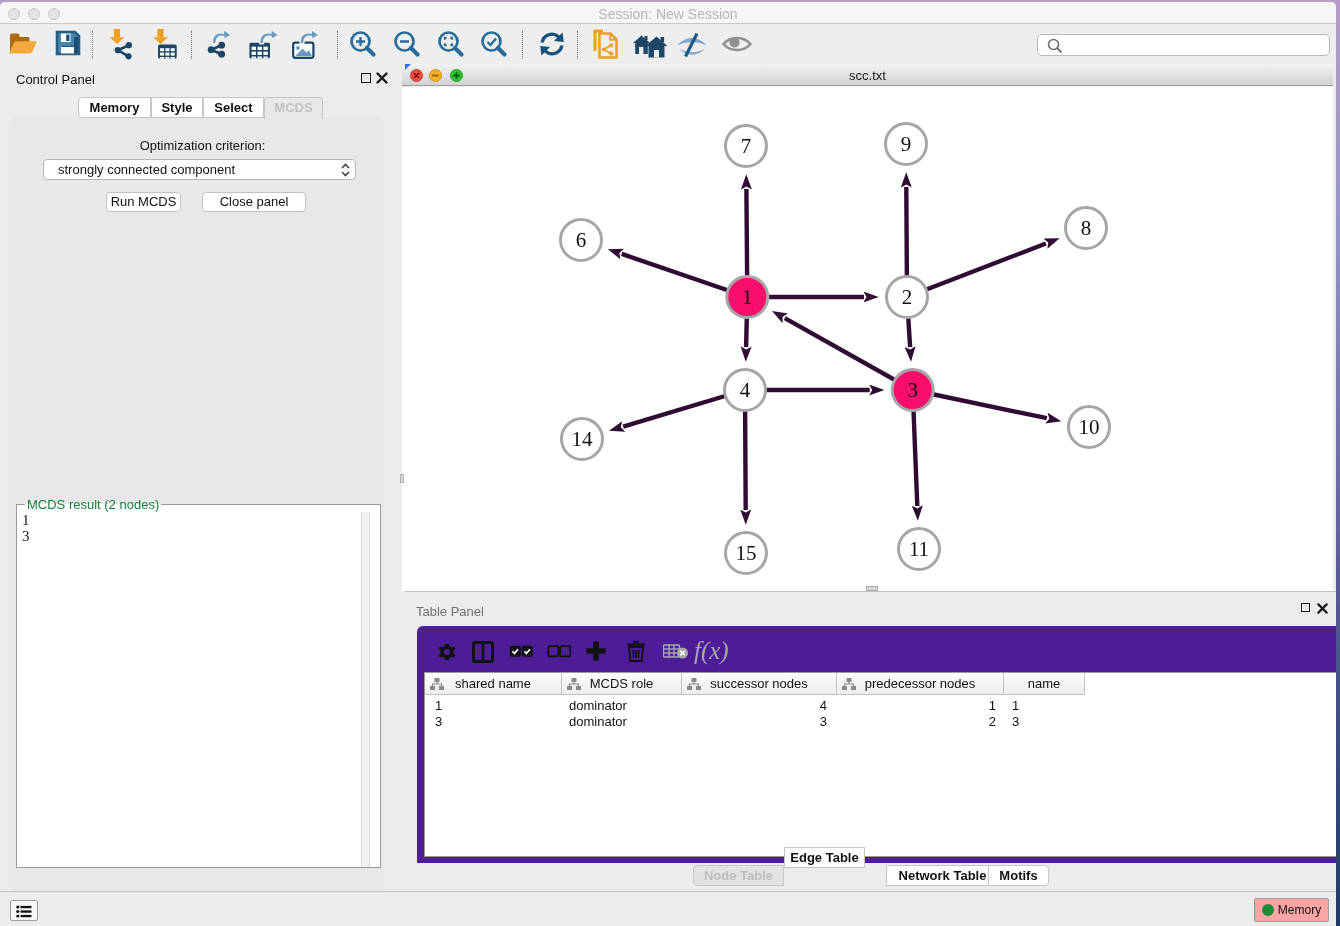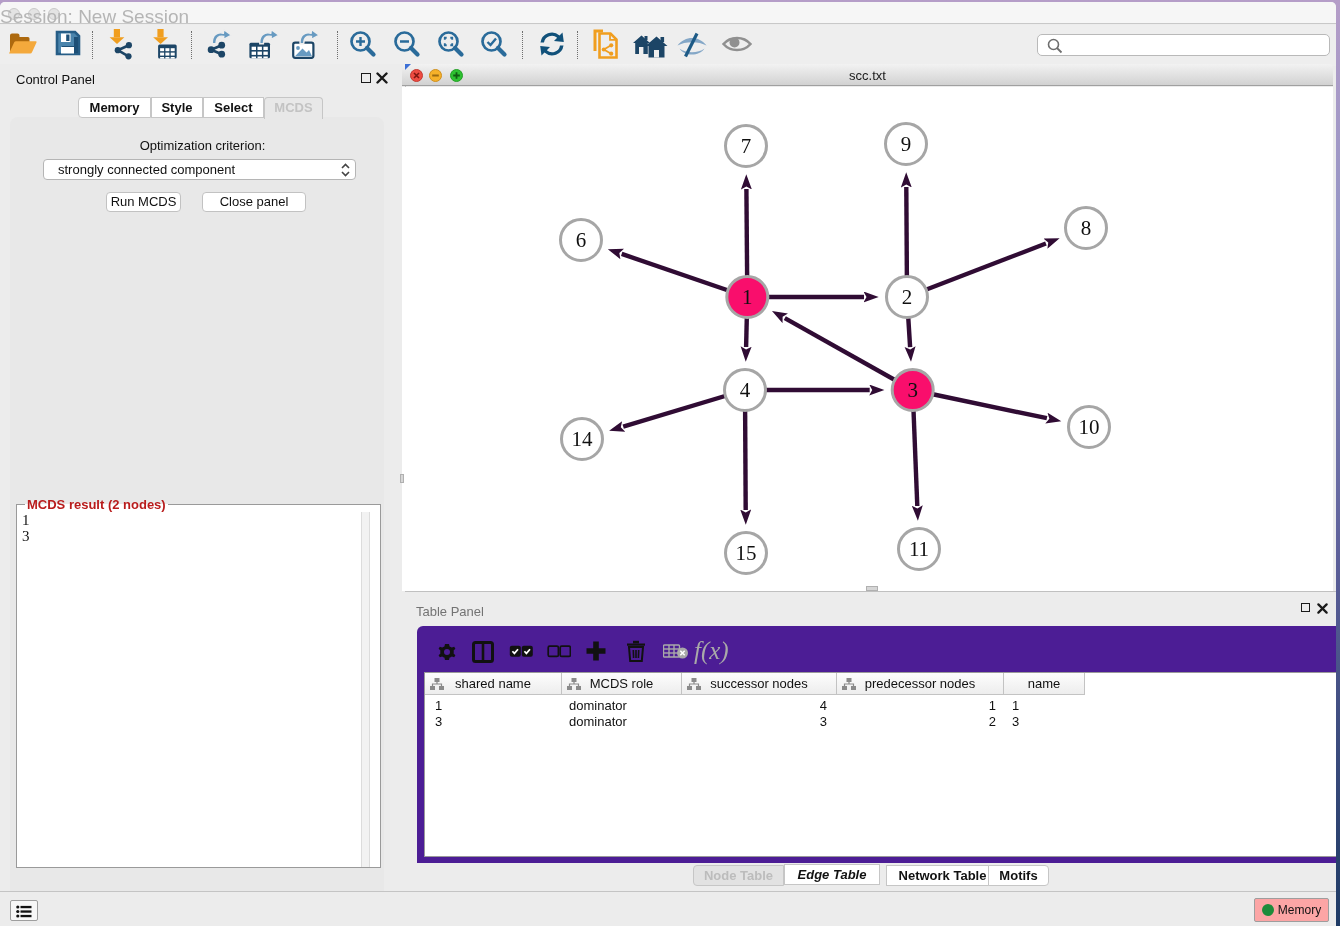--- a/index.html
+++ b/index.html
@@ -3,36 +3,36 @@
 <meta charset="utf-8">
 <style>
 * { margin:0; padding:0; box-sizing:border-box; }
 html,body { width:1340px; height:926px; overflow:hidden; }
 body { font-family:"Liberation Sans", sans-serif; background:linear-gradient(180deg,#b59dc8 0%,#9495c5 25%,#5c5f99 60%,#1e3a64 100%); }
 #win { position:absolute; left:0; top:2px; right:4px; bottom:0; background:#ececec; border-radius:5px 5px 0 0; overflow:hidden; }
 .abs { position:absolute; }
 
 #titlebar { position:absolute; left:0; top:0; width:100%; height:22px; background:#f6f6f6; border-bottom:1px solid #c8c8c8; }
 .tl-circle { position:absolute; top:6px; width:12px; height:12px; border-radius:50%; background:#e3e3e3; border:1px solid #c9c9c9; }
-#title-text { position:absolute; top:4px; width:100%; font-size:19px; color:#b5b5b5; }
+#title-text { position:absolute; top:4px; width:100%; text-align:center; font-size:14px; color:#b5b5b5; }
 
 #toolbar { position:absolute; left:0; top:23px; width:100%; height:41px; background:#eeeeee; }
 .tsep { position:absolute; top:6px; height:28px; width:1px; border-left:1px dotted #6e6e6e; }
 .ticon { position:absolute; top:6px; }
 #searchbox { position:absolute; left:1037px; top:9px; width:293px; height:22px; background:#fff; border:1px solid #b9b9b9; border-radius:5px; }
 
 #cpanel { position:absolute; left:0; top:62px; width:405px; height:827px; background:#ececec; }
 #cp-title { position:absolute; left:16px; top:8px; font-size:13px; color:#111; }
 #cp-content { position:absolute; left:10px; top:53px; width:374px; height:813px; background:#e8e8e8; border-radius:8px 8px 0 0; }
 .tab { position:absolute; top:33px; height:21px; background:#fff; border:1px solid #c6c6c6; font-size:13px; font-weight:bold; text-align:center; color:#111; line-height:19px; }
 button,.btn { font-family:"Liberation Sans",sans-serif; }
 .btn { position:absolute; background:#fff; border:1px solid #c2c2c2; border-radius:4px; font-size:13px; color:#111; text-align:center; }
 #dropdown { position:absolute; left:43px; top:95px; width:313px; height:21px; background:#fff; border:1px solid #b5b5b5; border-radius:4px; font-size:13px; line-height:19px; padding-left:14px; color:#111; }
 fieldset#mcds-result { position:absolute; left:16px; top:433px; width:365px; height:371px; background:#fff; border:1px solid #9a9a9a; font-size:13px; }
-#mcds-result legend { margin-left:8px; padding:0 2px; font-size:13px; color:#b91c1c;font-weight:bold; }
+#mcds-result legend { margin-left:8px; padding:0 2px; font-size:13px; color:#15803d; }
 
 #netwin { position:absolute; left:402px; top:62px; width:931px; height:527px; border-radius:4px 4px 0 0; overflow:hidden; }
 #net-titlebar { position:absolute; left:0; top:0; width:100%; height:22px; background:linear-gradient(180deg,#f2f2f2,#d2d2d2); border-bottom:1px solid #a0a0a0; }
 #net-title { position:absolute; width:100%; top:4px; text-align:center; font-size:13px; color:#1a1a1a; }
 .tl2 { position:absolute; top:5px; width:13px; height:13px; border-radius:50%; }
 #net-canvas svg { display:block; }
 #net-canvas { position:absolute; left:0; top:23px; width:931px; height:504px; background:#fff; }
 
 #tpanel { position:absolute; left:405px; top:593px; width:931px; height:296px; background:#ececec; }
 #tp-title { position:absolute; left:11px; top:9px; font-size:13px; color:#737373; }
@@ -368,21 +368,21 @@
         <div class="td" style="left:551px; top:25px; width:20px; text-align:right;">1</div>
         <div class="td" style="left:587px; top:25px;">1</div>
         <div class="td" style="left:10px; top:41px;">3</div>
         <div class="td" style="left:144px; top:41px;">dominator</div>
         <div class="td" style="left:382px; top:41px; width:20px; text-align:right;">3</div>
         <div class="td" style="left:551px; top:41px; width:20px; text-align:right;">2</div>
         <div class="td" style="left:587px; top:41px;">3</div>
       </div>
     </div>
     <div class="btab" style="left:288px; width:91px; background:#e2e2e2; color:#bcbcbc; border-radius:4px 0 0 4px; top:270px;">Node Table</div>
-    <div class="btab" style="left:379px; width:96px; top:269px;font-style:italic;">Edge Table</div>
+    <div class="btab" style="left:379px; width:81px; top:252px;">Edge Table</div>
     <div class="btab" style="left:452px; width:113px; top:270px;margin-left:29px;">Network Table</div>
     <div class="btab" style="left:583px; width:61px; border-radius:0 4px 4px 0; top:270px;">Motifs</div>
   </div>
   <div style="position:absolute; left:405px; top:62px; width:0; height:0; border-left:6px solid #3c6fd6; border-bottom:6px solid transparent;"></div>
 <div style="position:absolute; left:399.5px; top:472px; width:4px; height:9px; background:#d6d6d6; border:1px solid #b0b0b0;"></div>
 <div style="position:absolute; left:866px; top:584px; width:12px; height:5px; background:#d6d6d6; border:1px solid #b0b0b0;"></div>
 <div id="statusbar">
     <div class="btn" style="left:10px; top:8px; width:28px; height:21px; border-radius:2px; border-color:#9e9e9e; background:#f7f7f7;"><svg width="16" height="13" viewBox="0 0 16 13" style="margin-top:4px;">
           <g fill="#111">
             <circle cx="1.8" cy="2" r="1.6"></circle>

